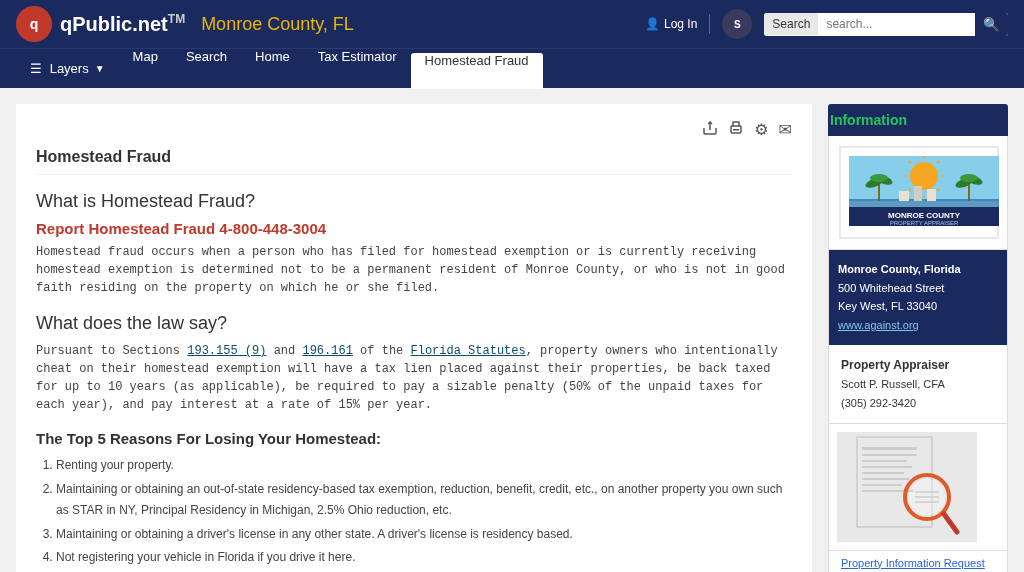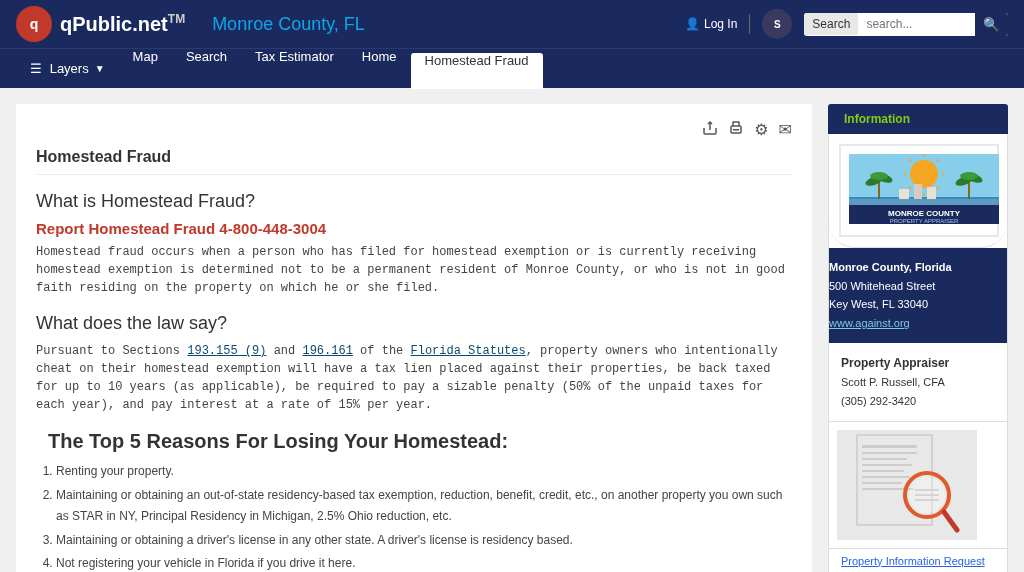--- a/index.html
+++ b/index.html
@@ -18,21 +18,21 @@
     #header-left { display: flex; align-items: center; gap: 8px; }
     #logo-circle {
       width: 36px; height: 36px; background: #c0392b;
       border-radius: 50%; display: flex; align-items: center; justify-content: center;
       color: white; font-weight: bold; font-size: 14px;
     }
     #header-right { display: flex; align-items: center; gap: 12px; }
     #login-btn { color: white; font-size: 12px; text-decoration: none; display: flex; align-items: center; gap: 4px; }
     #search-container { display: flex; align-items: center; background: white; border-radius: 3px; overflow: hidden; }
     #search-label { color: #333; padding: 4px 8px; font-size: 12px; background: #e8e8e8; }
-    #search-input { border: none; outline: none; padding: 4px 8px; font-size: 12px; width: 117px; }
+    #search-input { border: none; outline: none; padding: 4px 8px; font-size: 12px; width: 157px; }
     #search-icon-btn { background: #1a2a5e; color: white; border: none; padding: 4px 8px; cursor: pointer; }
 
     
     #nav {
       background: #1a2a5e;
       display: flex;
       align-items: center;
       padding: 0 16px;
       height: 40px;
       border-top: 1px solid #2a3a6e;
@@ -55,58 +55,58 @@
     #toolbar span { cursor: pointer; }
     .section-heading { font-size: 18px; font-weight: normal; color: #333; margin: 16px 0 8px 0; }
     .fraud-link { color: #c0392b; font-weight: bold; font-size: 15px; text-decoration: none; display: block; margin-bottom: 6px; }
     p { font-size: 12px; line-height: 1.5; color: #444; margin-bottom: 8px; font-family: Liberation Mono, monospace; }
     a { color: #0c4a6e; text-decoration: underline; }
     ol { margin-left: 20px; font-size: 12px; line-height: 1.8; color: #444; }
     ol li { margin-bottom: 2px; }
 
     
     #info-header {
-      background: #1a2a5e; color: #84cc16; padding: 8px 16px; font-size: 12px; font-weight: bold; border-radius: 3px 3px 0 0;
+      background: #1a2a5e; color: #22c55e; padding: 8px 2px; font-size: 14px; font-weight: bold; border-radius: 3px 3px 0 0;
     }
     #info-body { background: white; border: 1px solid #ddd; border-top: none; }
     #county-logo-area {
-      background: white; padding: 10px; text-align: center; border-bottom: 1px solid #ddd; border-radius: 26px;
+      background: white; padding: 10px; text-align: center; border-bottom: 1px solid #ddd;
     }
     #county-logo-inner {
       border: 2px solid #e8e8e8; padding: 8px; display: inline-block; width: 160px;
     }
 
-    #address-block { background: #1a2a5e; color: white; padding: 10px 0; font-size: 11px; line-height: 1.7; }
+    #address-block { background: #1a2a5e; color: white; padding: 10px 9px; font-size: 11px; line-height: 1.7; }
     #address-block a { color: #7ec8e3; }
     #appraiser-block { padding: 10px 12px; font-size: 11px; line-height: 1.7; border-bottom: 1px solid #ddd; }
     #appraiser-block strong { font-size: 12px; }
 
     #doc-image-area { padding: 8px; text-align: center; border-bottom: 1px solid #ddd; }
     #doc-image { width: 140px; height: 110px; background: #e8e8e8; position: relative; display: flex; align-items: center; justify-content: center; overflow: hidden; }
 
     #prop-info-link { padding: 6px 12px; font-size: 11px; border-bottom: 1px solid #ddd; }
     #prop-info-link a { color: #2563eb; }
 
-    .top5-heading { font-size: 20px; font-weight: bold; color: #333; margin: 16px 0 8px 12px; }
+    .top5-heading { font-size: 15px; font-weight: bold; color: #333; margin: 16px 0 8px 0; }
   </style>
 </head>
 <body>
 
 <div id="header">
   <div id="header-left">
     <div id="logo-circle">
       <svg width="24" height="24" viewBox="0 0 24 24">
         <circle cx="12" cy="12" r="11" fill="#c0392b"></circle>
         <text x="12" y="17" text-anchor="middle" fill="white" font-size="14" font-weight="bold">q</text>
       </svg>
     </div>
     <span style="color:white;font-size:20px;font-weight:bold;">
       <span>qPublic.net</span><sup style="font-size:12px;color:#ccc;">TM</sup>
     </span>
-    <span style="color:#0ea5e9;font-size:18px;margin-left:19px;">Monroe County, FL</span>
+    <span style="color:#eab308;font-size:18px;margin-left:8px;">Monroe County, FL</span>
   </div>
   <div id="header-right">
     <a href="#" id="login-btn">
       <span>👤</span>
       <span>Log In</span>
     </a>
     <div style="width:1px;height:20px;background:#666;"></div>
     <div style="display:flex;align-items:center;background:#3a3a5e;border-radius:50%;width:30px;height:30px;justify-content:center;">
       <span style="color:white;font-size:10px;font-weight:bold;">S</span>
     </div>
@@ -124,24 +124,24 @@
     <span style="margin-left:4px;">Layers</span>
     <span style="margin-left:2px;font-size:10px;">▼</span>
   </div>
   <a href="#" class="nav-item">
     <span>Map</span>
   </a>
   <a href="#" class="nav-item">
     <span>Search</span>
   </a>
   <a href="#" class="nav-item">
+    <span>Home</span>
+  </a>
+  <a href="#" class="nav-item">
     <span>Tax Estimator</span>
-  </a>
-  <a href="#" class="nav-item">
-    <span>Home</span>
   </a>
   <a href="#" class="nav-item active">
     <span>Homestead Fraud</span>
   </a>
 </div>
 
 <div id="main">
 
   <div id="content">
 

